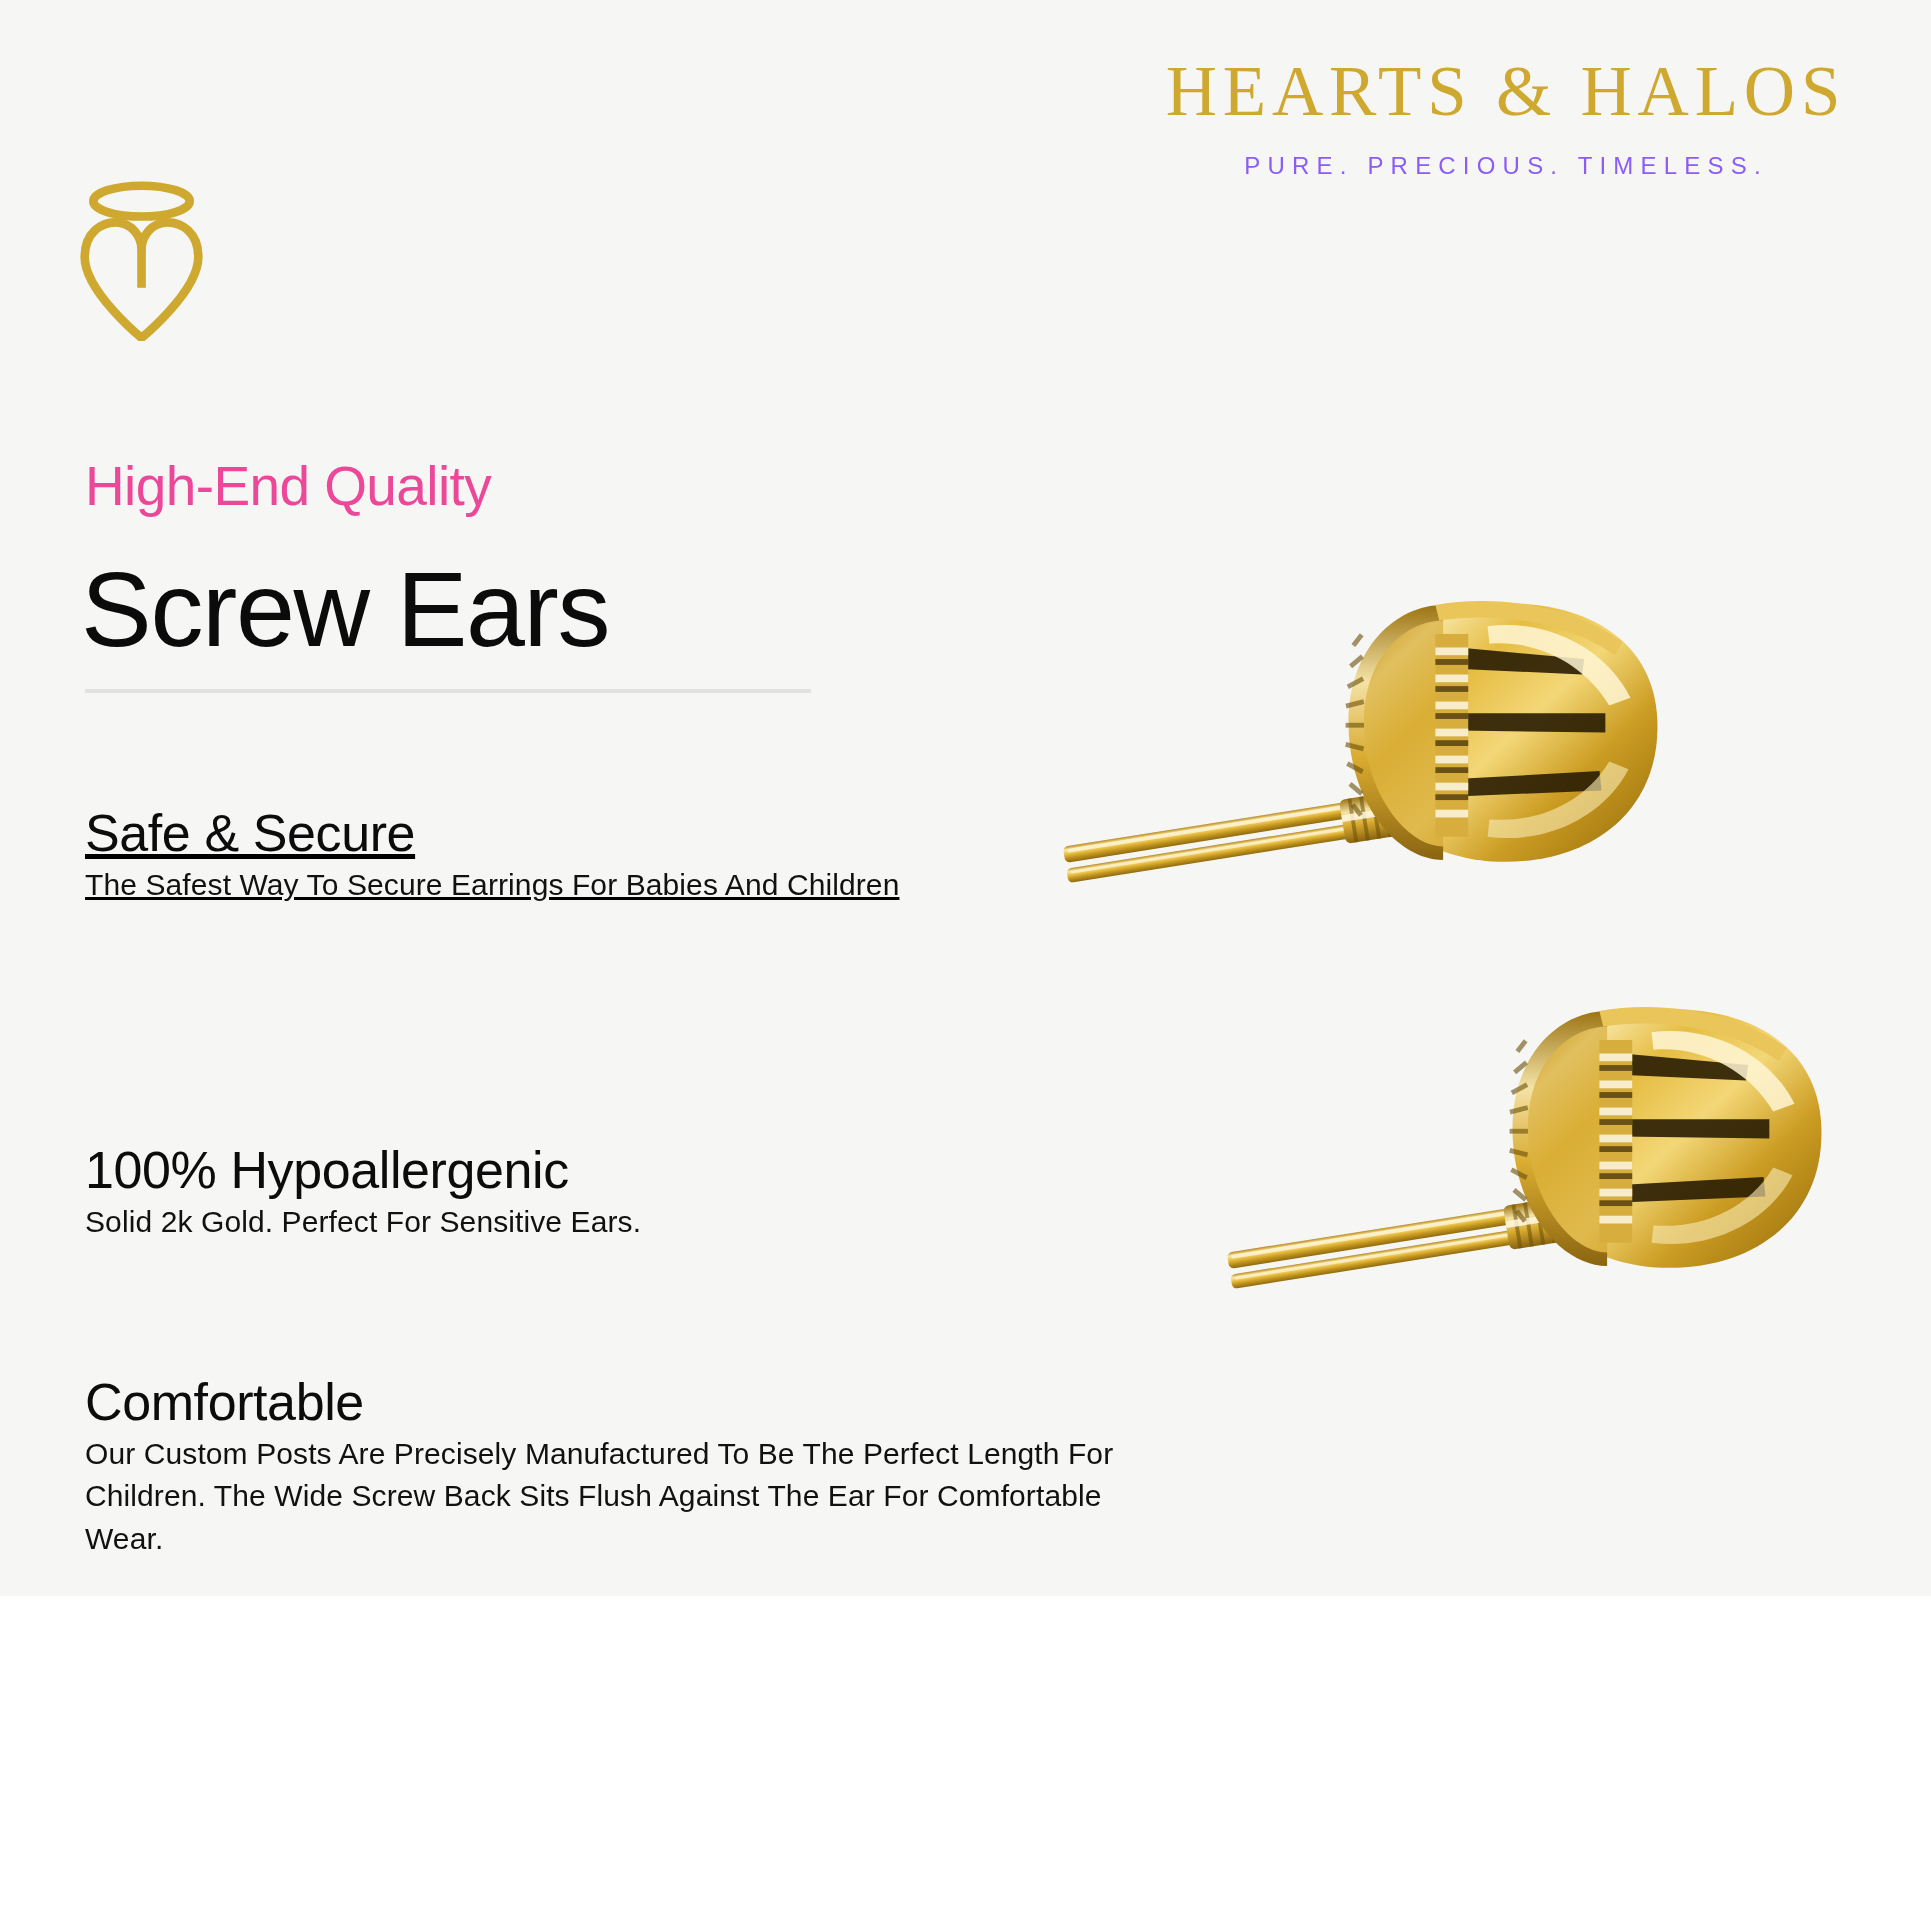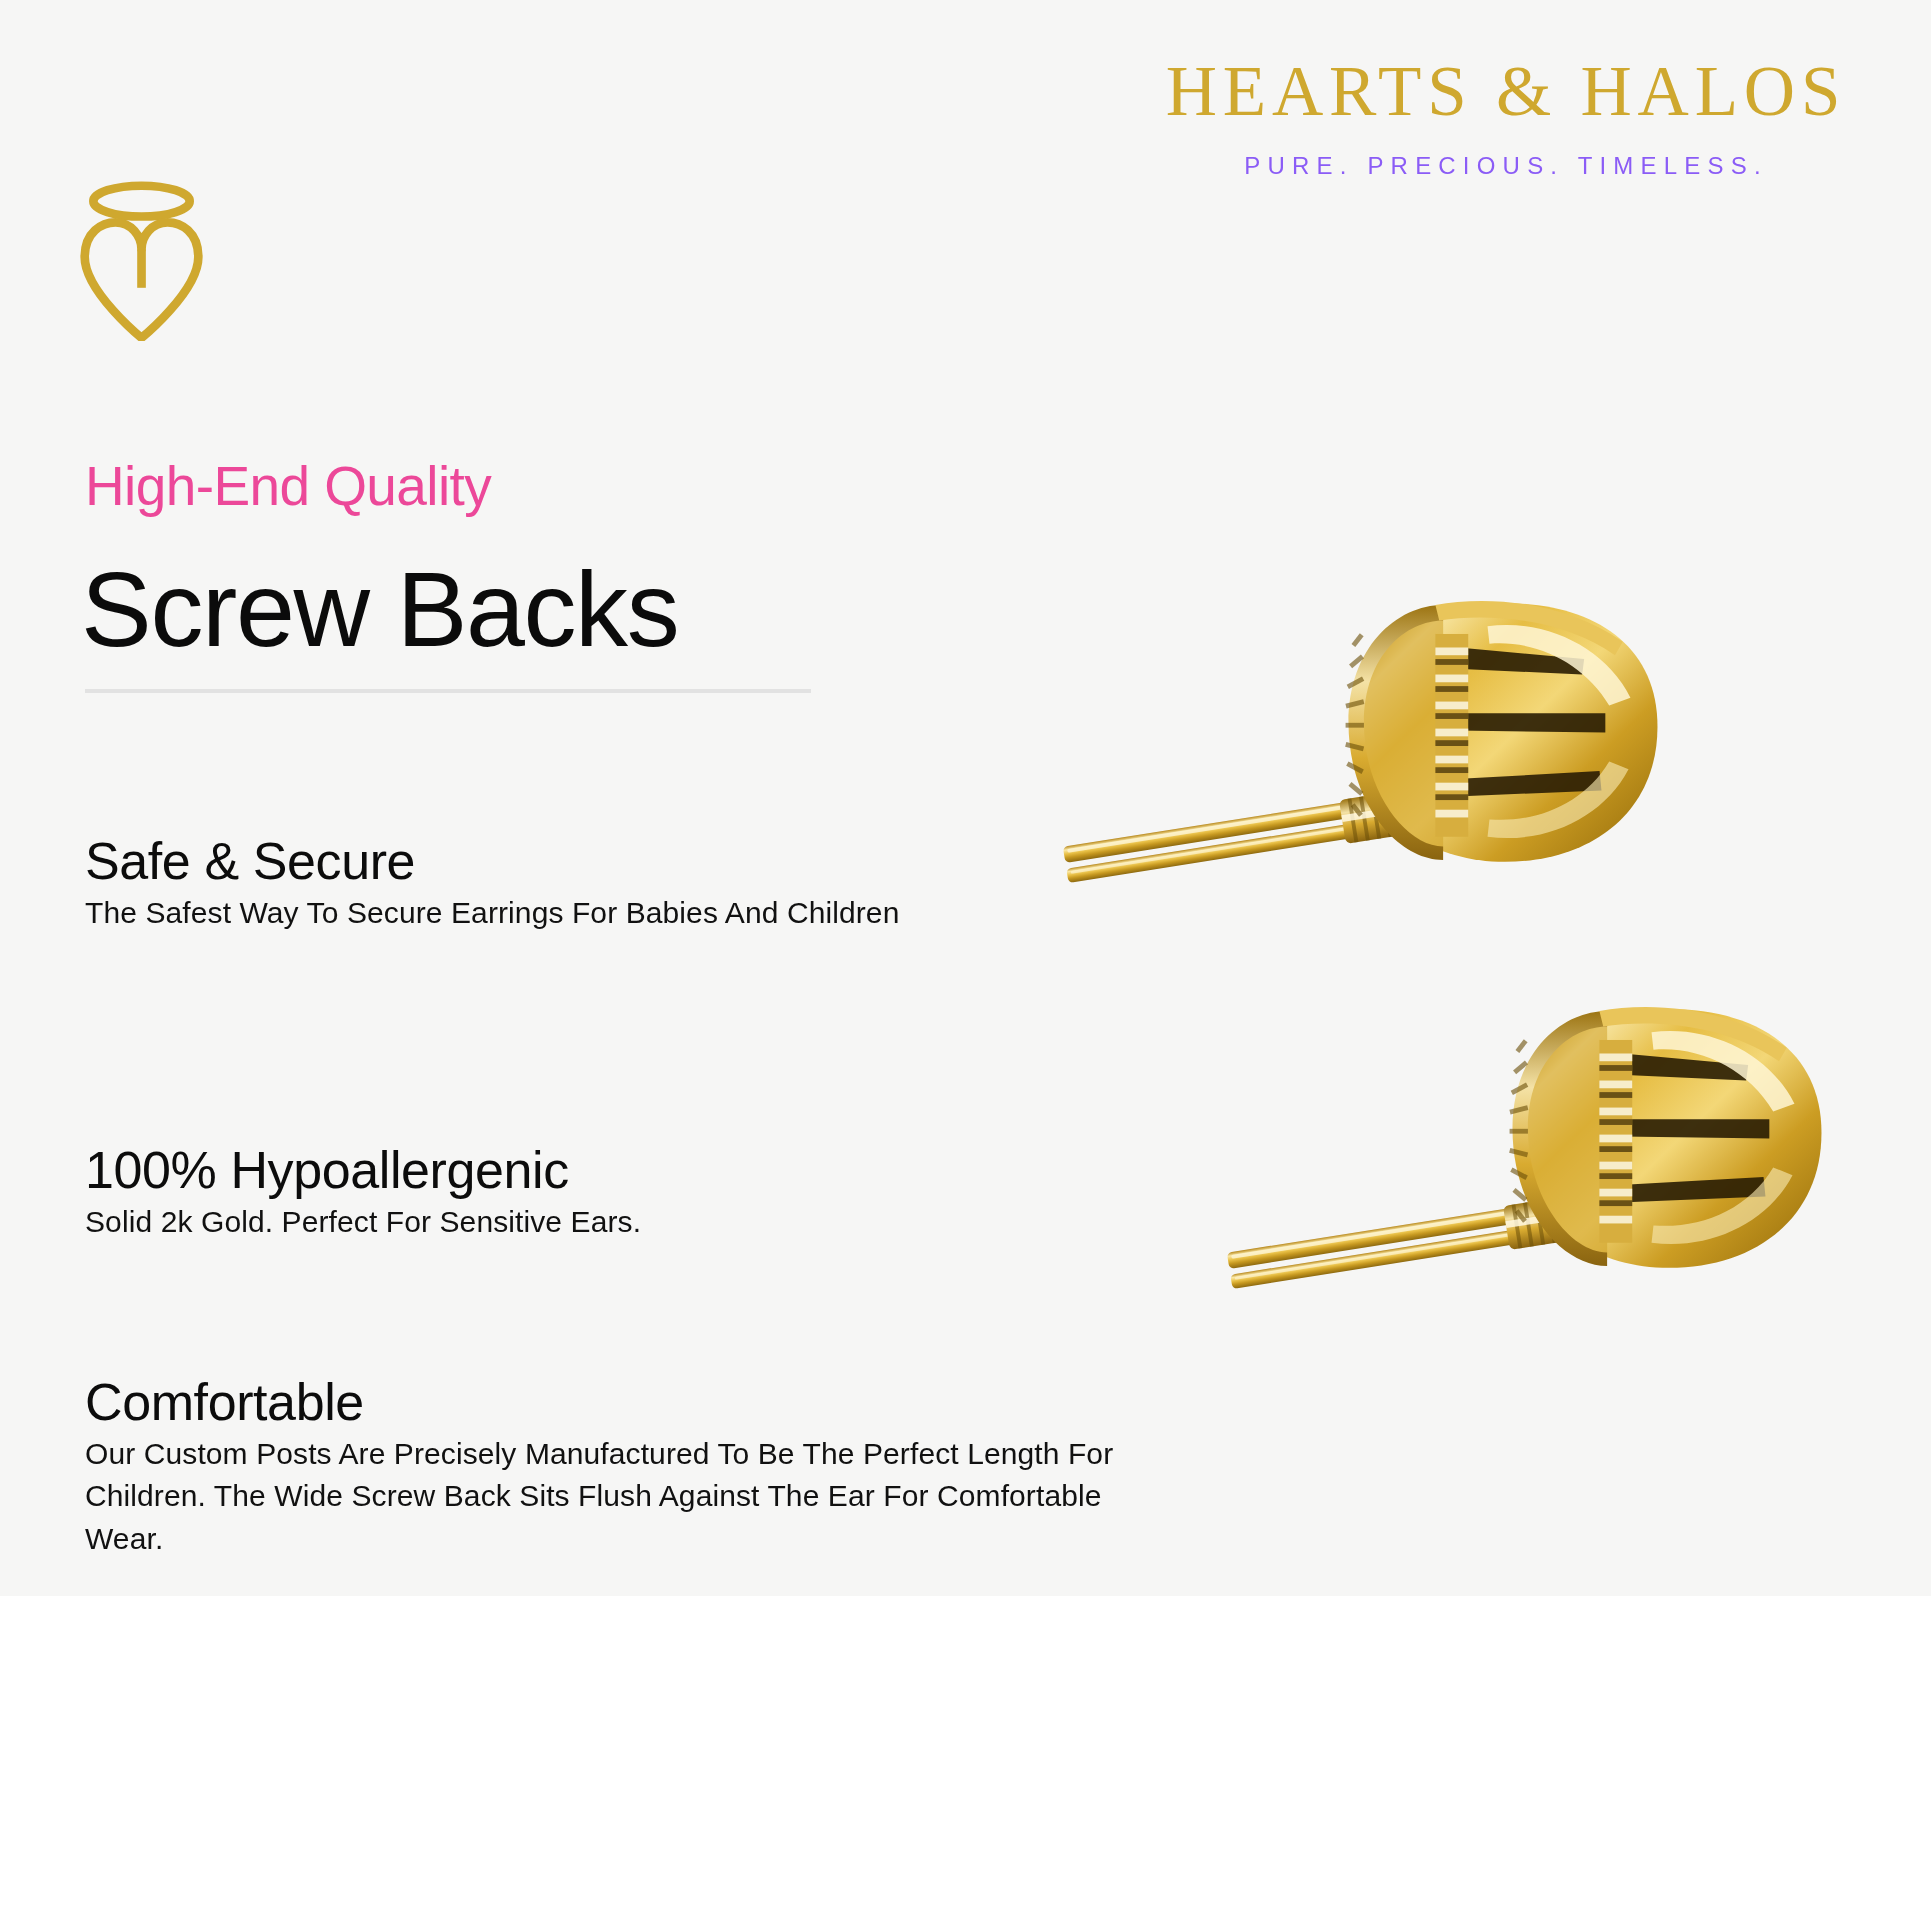--- a/index.html
+++ b/index.html
@@ -116,21 +116,21 @@
     line-height: 1.15;
     white-space: nowrap;
   }
   .feature-body {
     font-size: 30px;
     font-weight: 400;
     color: #111111;
     line-height: 1.42;
     letter-spacing: 0.1px;
   }
-  .f1 { top: 832px;  width: 946px; }
+  .f1 { top: 804px;  width: 946px; text-decoration: underline; }
   .f2 { top: 1141px; width: 946px; }
   .f3 { top: 1373px; width: 1081px; }
 
   
   .product-area {
     position: absolute;
     left: 1043px;
     top: 599px;
     width: 850px;
     height: 830px;
@@ -163,21 +163,21 @@
   </div>
 
   <div class="logo-block">
     <div class="logo-word">HEARTS &amp; HALOS</div>
     <div class="logo-tag">PURE. PRECIOUS. TIMELESS.</div>
   </div>
 
   <div class="left-col">
 
     <div class="eyebrow">High-End Quality</div>
-    <div class="hero-title">Screw Backs</div>
+    <div class="hero-title">Screw Ears</div>
 
     <div class="feature f1">
       <div class="feature-title">Safe &amp; Secure</div>
       <div class="feature-body">The Safest Way To Secure Earrings For Babies And Children</div>
     </div>
 
     <div class="feature f2">
       <div class="feature-title">100% Hypoallergenic</div>
       <div class="feature-body">Solid 2k Gold. Perfect For Sensitive Ears.</div>
     </div>

